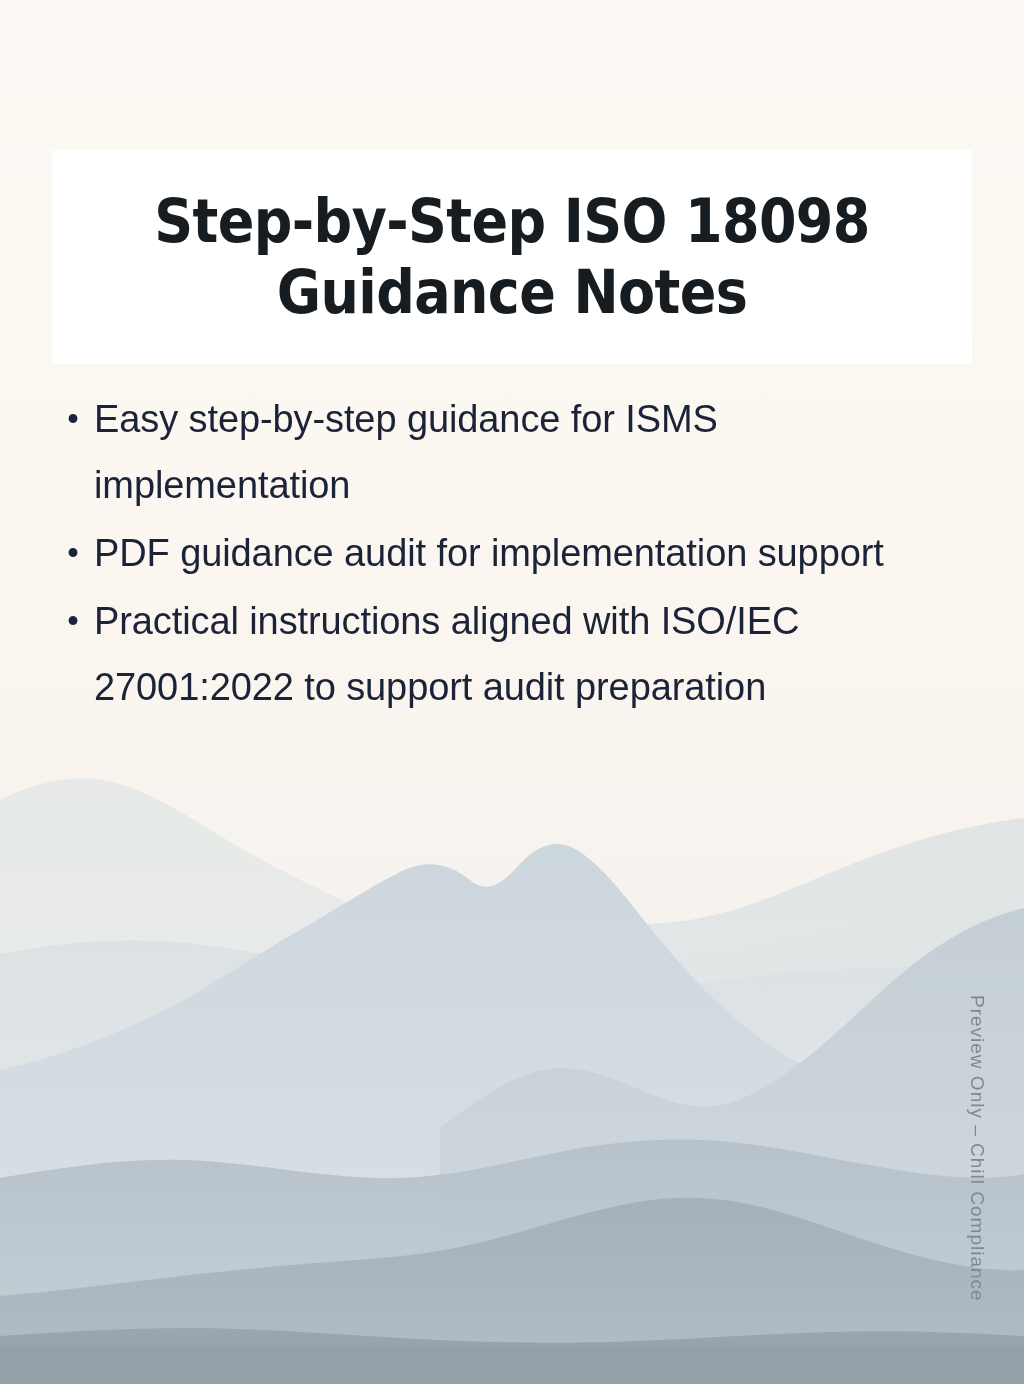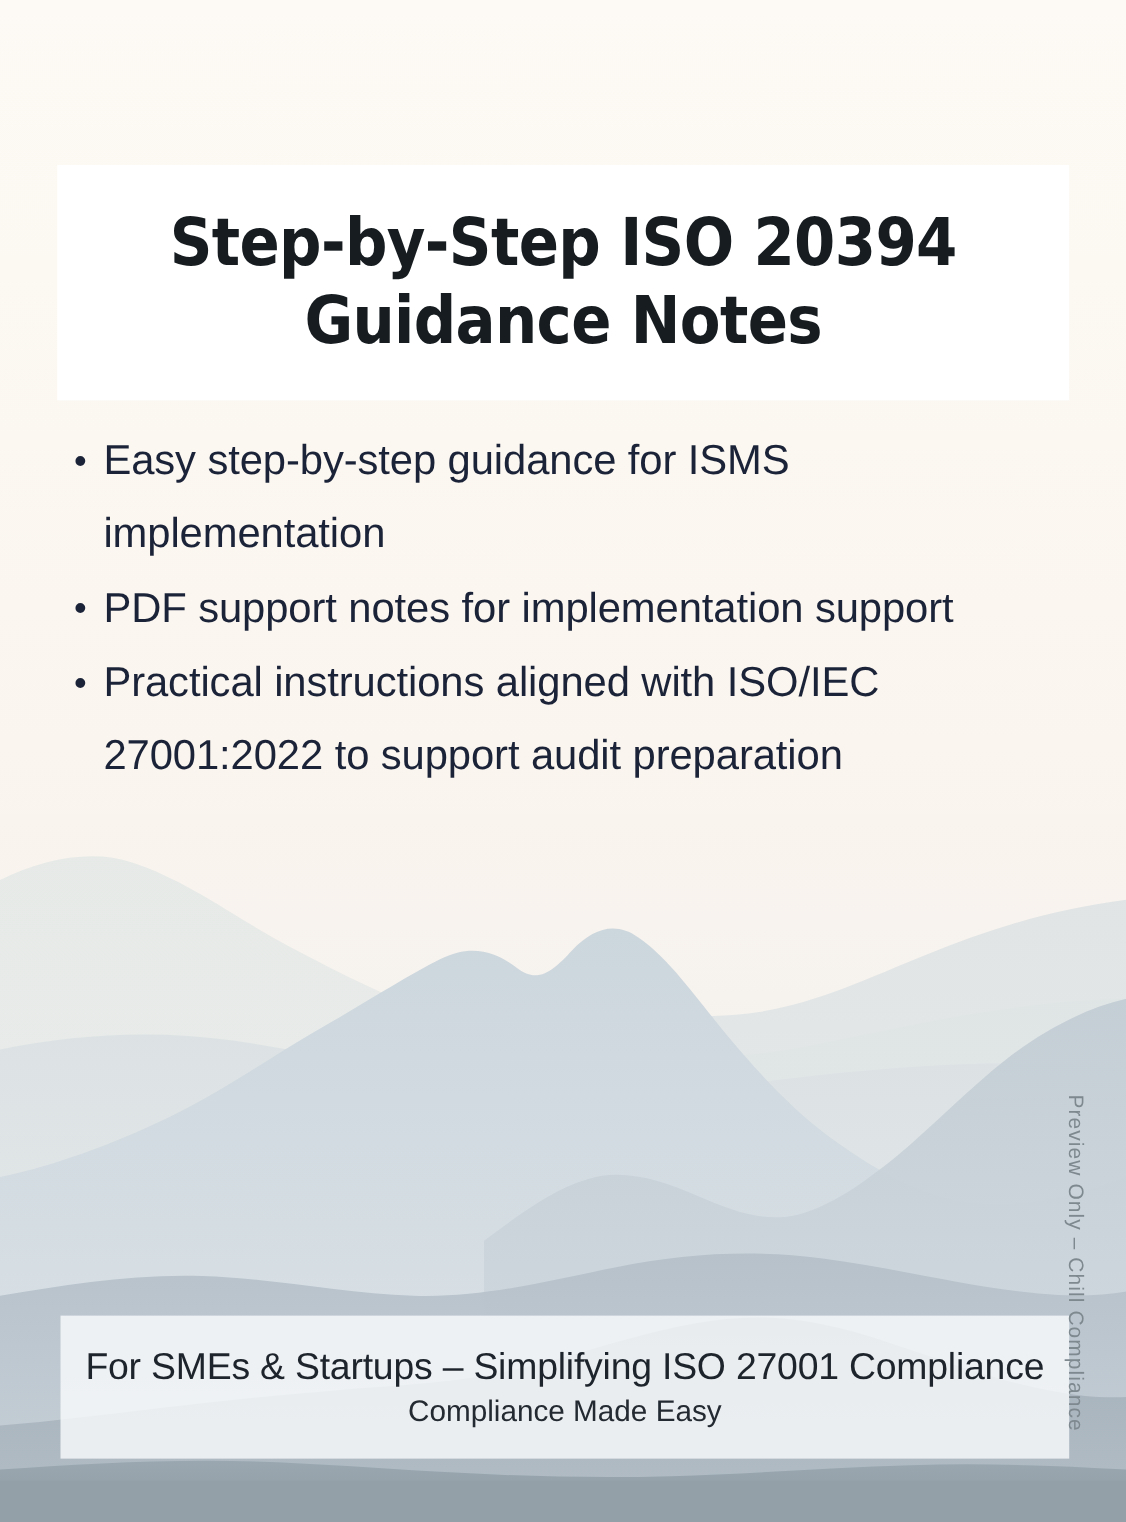--- a/index.html
+++ b/index.html
@@ -221,43 +221,39 @@
                L1024,644 L0,644 Z" fill="url(#l6)"></path>
 
       <path d="M0,596 C60,592 124,588 188,588 C260,588 330,594 400,598
                C470,602 540,604 610,602 C684,600 756,594 828,592
                C892,590 958,592 1024,596 L1024,644 L0,644 Z" fill="url(#l7)"></path>
       <rect x="0" y="606" width="1024" height="38" fill="#93a0a8"></rect>
     </svg>
   </div>
 
   <div id="title-card">
-    <div id="title-text">Step-by-Step ISO 20394
+    <div id="title-text">Step-by-Step ISO 18098
 Guidance Notes</div>
   </div>
 
   <div id="bullets">
 
     <div class="bullet-row">
       <span class="bullet-dot">•</span>
       <span class="bullet-text">Easy step-by-step guidance for ISMS implementation</span>
     </div>
 
     <div class="bullet-row">
       <span class="bullet-dot">•</span>
-      <span class="bullet-text">PDF support notes for implementation support</span>
+      <span class="bullet-text">PDF guidance audit for implementation support</span>
     </div>
 
     <div class="bullet-row">
       <span class="bullet-dot">•</span>
       <span class="bullet-text">Practical instructions aligned with ISO/IEC 27001:2022 to support audit preparation</span>
     </div>
 
   </div>
 
-  <div id="footer-banner">
-    <div id="footer-line1">For SMEs &amp; Startups – Simplifying ISO 27001 Compliance</div>
-    <div id="footer-line2">Compliance Made Easy</div>
-  </div>
 
   <div id="watermark">Preview Only – Chill Compliance</div>
 
 </div>
 
 </body></html>

